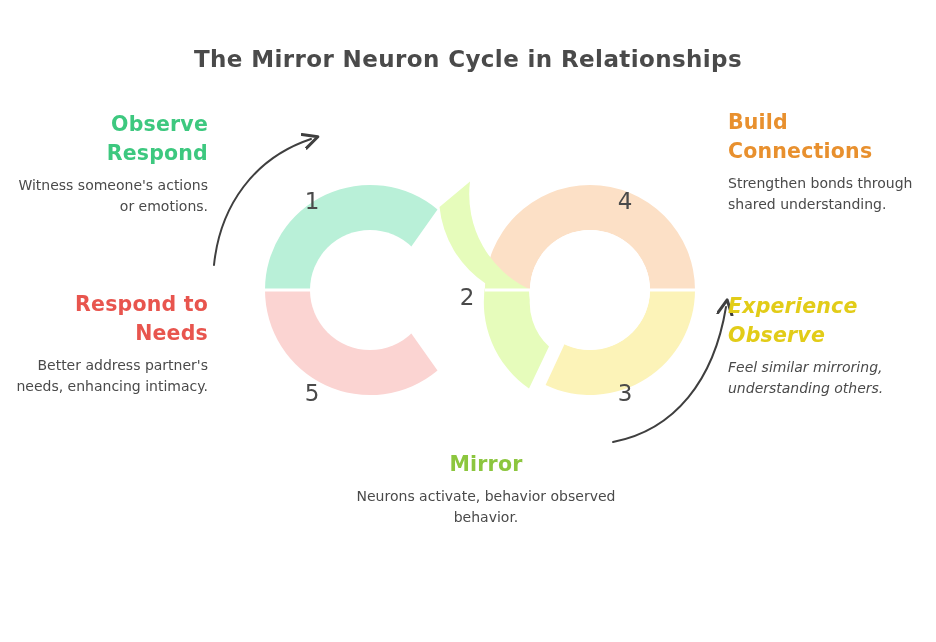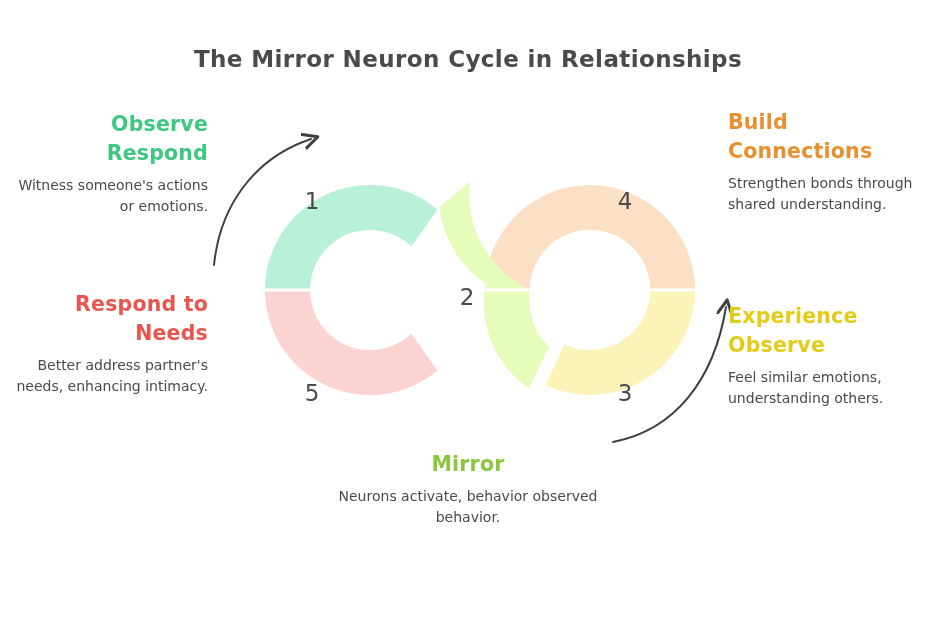--- a/index.html
+++ b/index.html
@@ -61,22 +61,22 @@
     font-weight: 400;
     line-height: 1.47;
     color: #4a4a4a;
     margin: 0;
   }
 
   
   #callout-observe      { left: 18px;  top: 110px; }
   #callout-respond      { left: 10px;  top: 290px; width: 198px; }
   #callout-build        { left: 728px; top: 108px; width: 200px; }
-  #callout-empathy      { left: 728px; top: 302px; width: 200px; }
-  #callout-mirror       { left: 338px; top: 450px; text-align: center; }
+  #callout-empathy      { left: 728px; top: 292px; width: 200px; font-style: italic; }
+  #callout-mirror       { left: 356px; top: 450px; text-align: center; }
 
   
   #diagram {
     position: absolute;
     left: 0; top: 0;
     width: 936px;
     height: 642px;
     pointer-events: none;
   }
   .seg-number {
@@ -187,21 +187,21 @@
       <span>Connections</span>
     </div>
     <div class="callout-body">Strengthen bonds through shared understanding.</div>
   </div>
 
   <div class="callout right" id="callout-empathy">
     <div class="callout-heading" style="color:#e2cc18">
       <span>Experience</span><br>
       <span>Observe</span>
     </div>
-    <div class="callout-body">Feel similar emotions, understanding others.</div>
+    <div class="callout-body">Feel similar mirroring, understanding others.</div>
   </div>
 
   <div class="callout center" id="callout-mirror">
     <div class="callout-heading" style="color:#8cc63e">
       <span>Mirror</span><br>
     </div>
     <div class="callout-body">Neurons activate, behavior observed behavior.</div>
   </div>
 
 </div>

